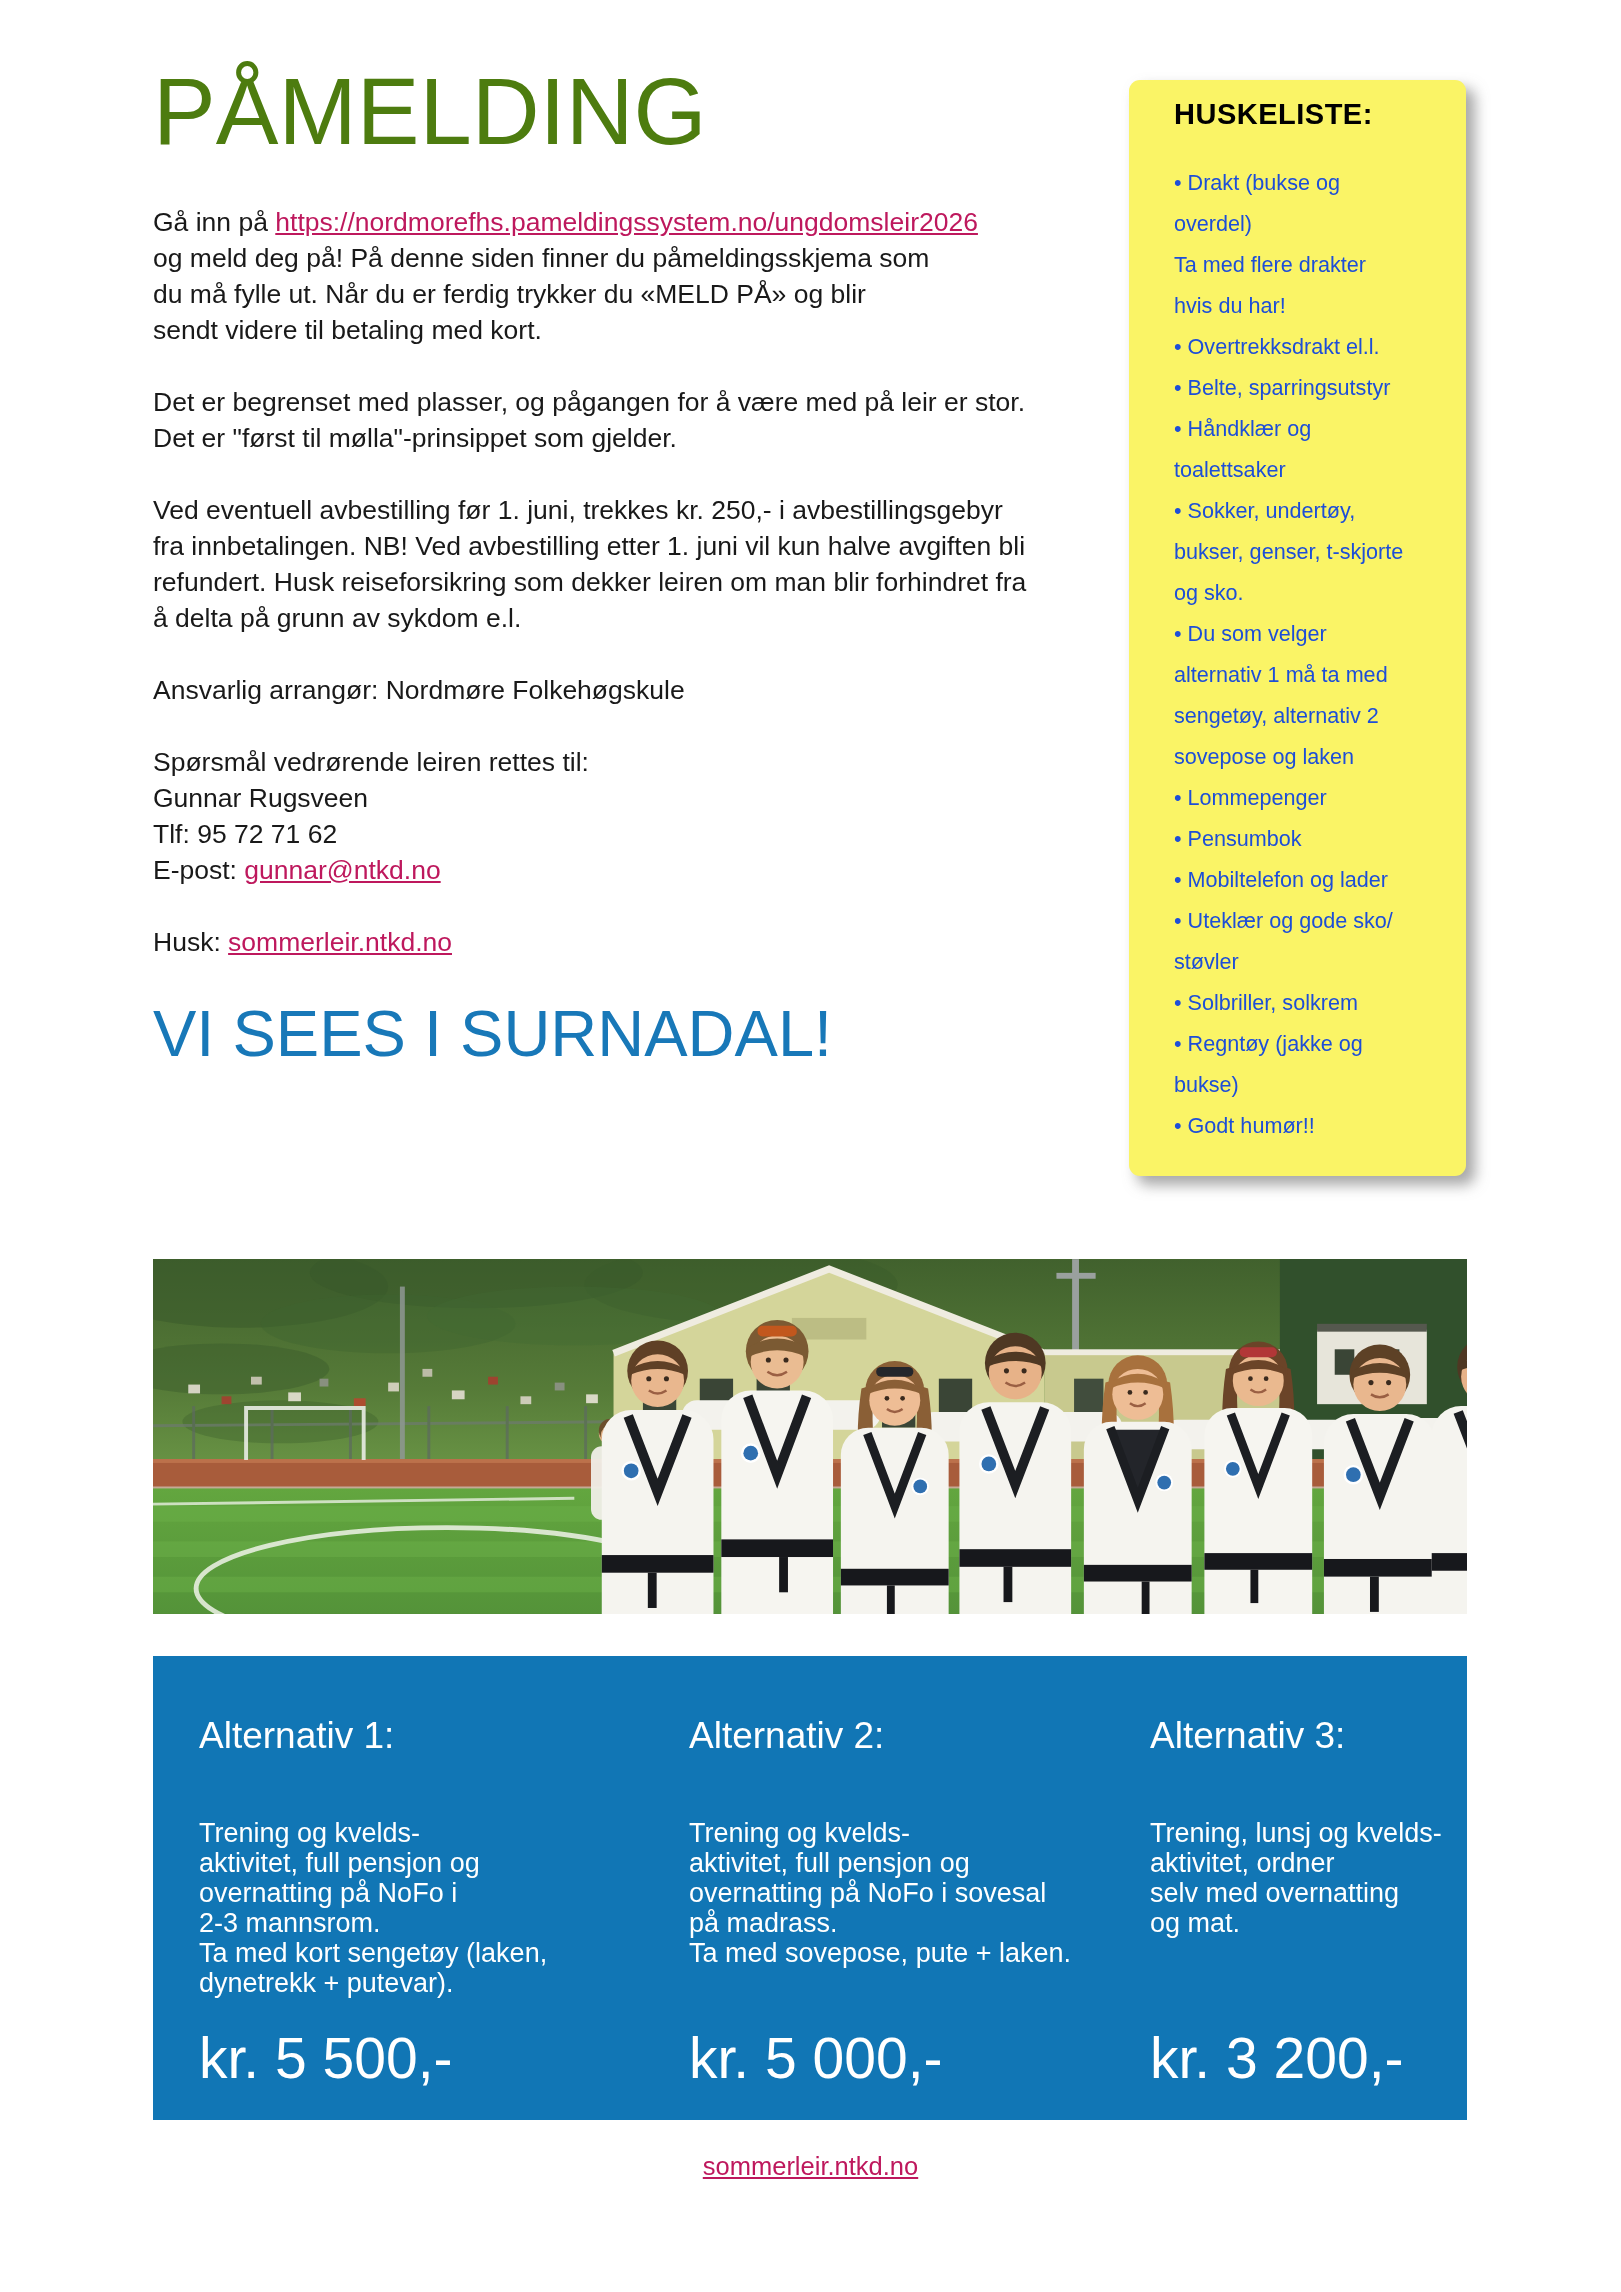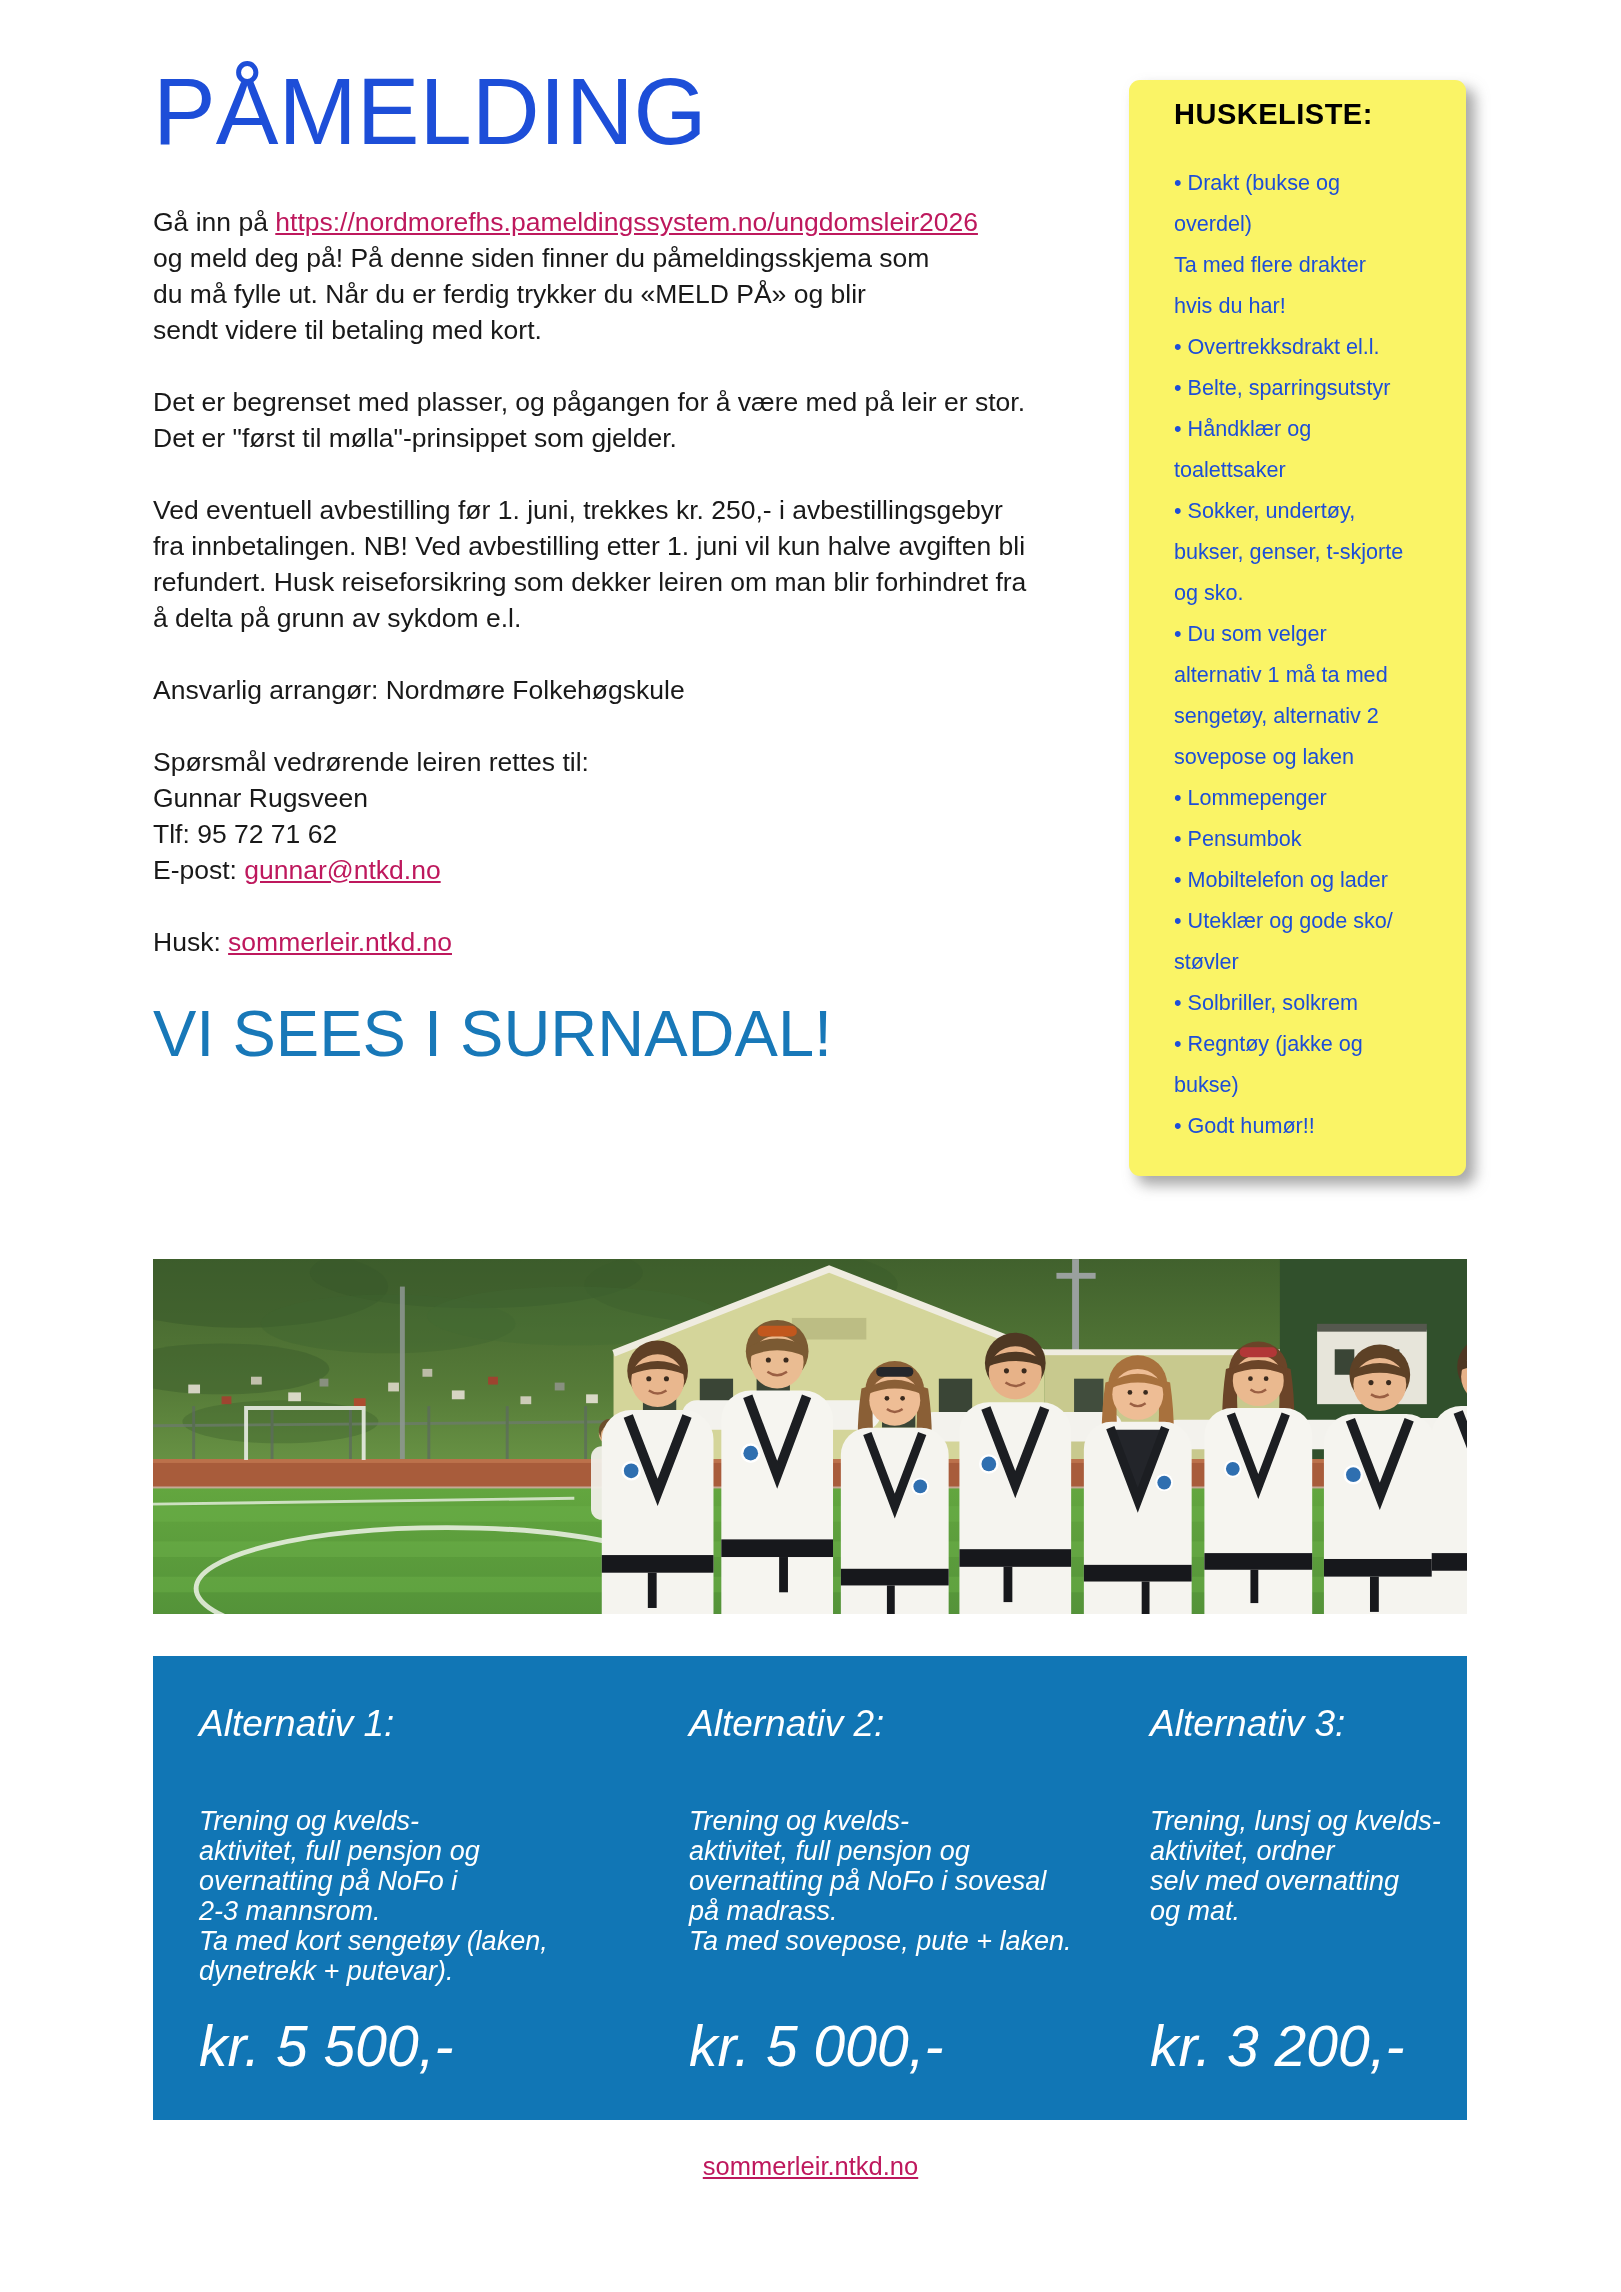--- a/index.html
+++ b/index.html
@@ -2,40 +2,40 @@
 <html lang="no"><head>
 <meta charset="utf-8">
 <style>
   html,body{margin:0;padding:0;background:#ffffff;}
   .page{
     position:relative;width:1621px;height:2293px;background:#ffffff;
     font-family:"Liberation Sans",sans-serif;overflow:hidden;color:#191919;
   }
   
   .main-col{position:absolute;left:153px;top:63px;width:882px;}
-  .title{font-size:94px;font-weight:400;color:#1d4ed8;line-height:1.04;margin:0 0 43px 0;}
+  .title{font-size:94px;font-weight:400;color:#4d7c0f;line-height:1.04;margin:0 0 43px 0;}
   .para{margin:0 0 36px 0;font-size:26.5px;line-height:36px;color:#191919;}
   .line{display:block;white-space:nowrap;}
   .link{color:#be185d;text-decoration:underline;cursor:pointer;}
   .closing{font-size:65px;font-weight:400;color:#1878b8;margin:25.5px 0 0 0;white-space:nowrap;}
   
   .huskeliste{
     position:absolute;left:1129px;top:80px;width:337px;min-height:1096px;box-sizing:border-box;
     background:#faf466;box-shadow:8.8px 8.8px 13.7px rgba(95,95,95,.55);
     padding:17.6px 21.6px 29px 45px;
     border-radius:11px;
   }
   .hl-title{font-size:29px;font-weight:700;color:#000;margin:0 0 31px 0;letter-spacing:0.5px;}
   .hl-line{font-size:21.6px;line-height:41px;color:#1d4ed8;white-space:nowrap;}
   
   .photo{position:absolute;left:153px;top:1259px;width:1314px;height:355px;margin:0;overflow:hidden;background:#567b38;}
   .photo svg{display:block;}
   
   .alts{position:absolute;left:153px;top:1656px;width:1314px;height:464px;background:#1176b5;color:#ffffff;}
-  .alt-col{position:absolute;top:47px;height:372px;font-style:italic;}
+  .alt-col{position:absolute;top:59px;height:372px;}
   .alt-col.c1{left:46px;width:441px;}
   .alt-col.c2{left:536px;width:441px;}
   .alt-col.c3{left:997px;width:304px;}
   .alt-heading{font-size:37px;font-weight:400;margin:0 0 61px 0;white-space:nowrap;}
   .alt-line{font-size:27px;line-height:30px;white-space:nowrap;}
   .alt-price{position:absolute;left:0;top:310px;font-size:57px;font-weight:400;white-space:nowrap;}
   
   .footer{position:absolute;left:0;top:2152px;width:100%;text-align:center;}
   .footer .link{font-size:25.5px;}
 </style>

